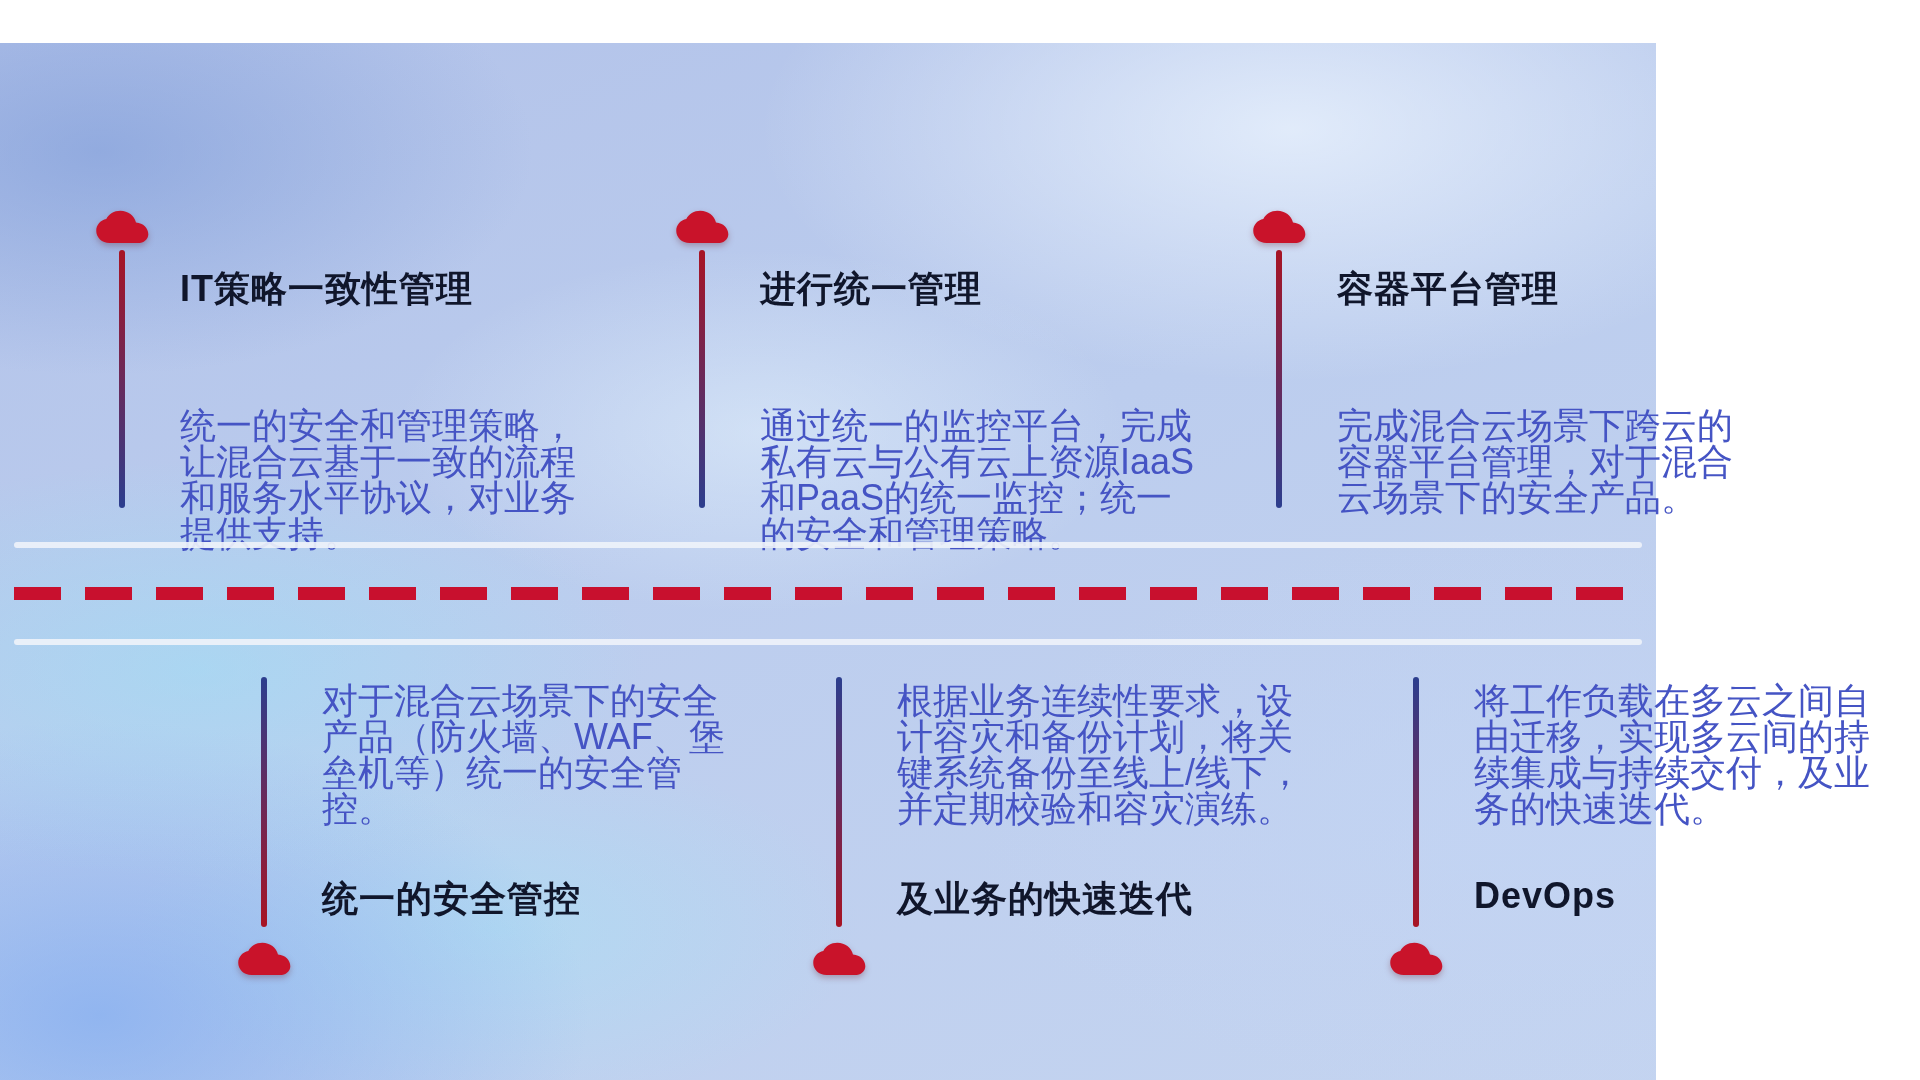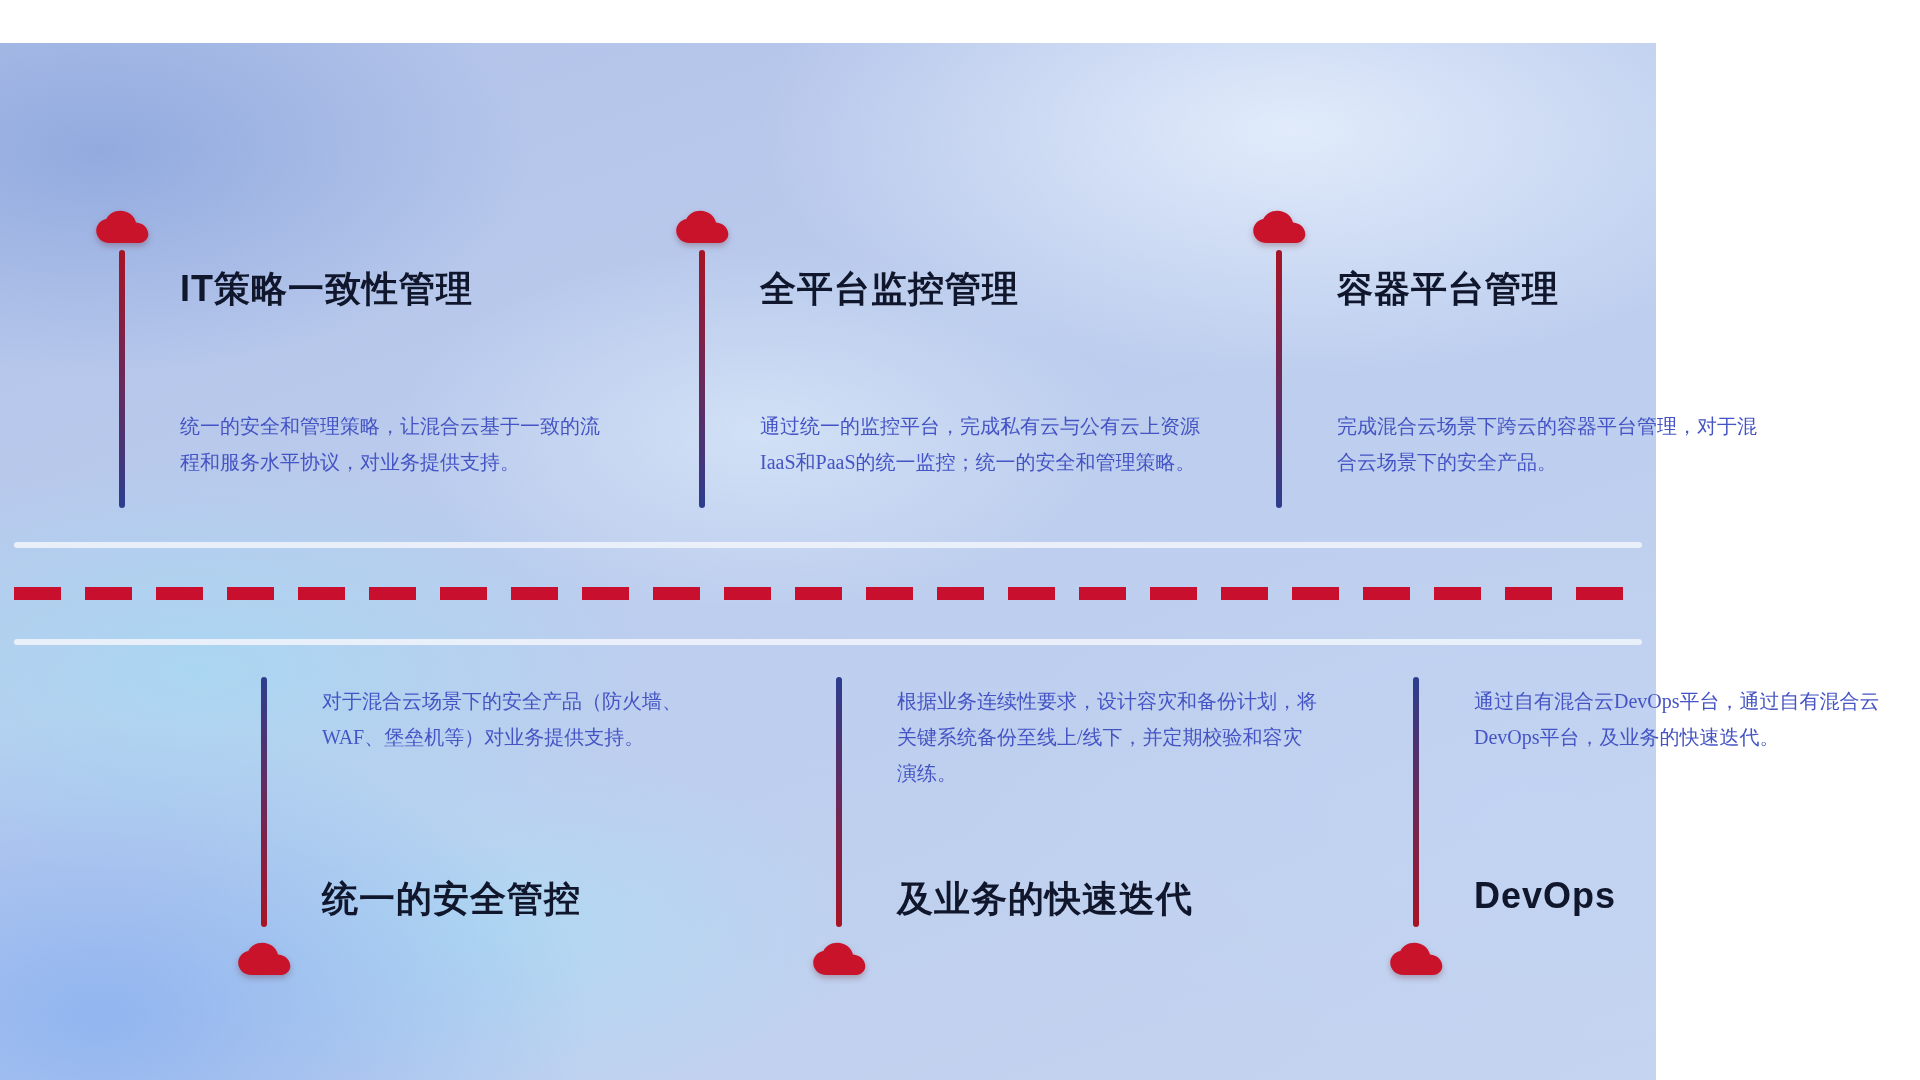--- a/index.html
+++ b/index.html
@@ -46,24 +46,23 @@
 
   .feature-title {
     font-size: 36px;
     font-weight: 700;
     color: var(--title-text, #10162b);
     letter-spacing: 1px;
     white-space: nowrap;
   }
 
   .feature-desc {
-    font-size: 20px;
+    font-size: 36px;
     line-height: 36px;
     color: var(--description-text, #4554c4);
-    font-family: Liberation Serif, serif;
   }
 
   .rail { position: absolute; left: 14px; right: 14px; }
   .rail.solid { height: 6px; border-radius: 3px; background: var(--solid-line, #eef2fa); opacity: 0.92; }
   .rail.dashed {
     height: 13px;
     background: repeating-linear-gradient(90deg,
       var(--dashed-line, #c8102e) 0px, var(--dashed-line, #c8102e) 47px,
       transparent 47px, transparent 71px);
   }
@@ -101,21 +100,21 @@
   </div>
 
   <div class="item pos-t1">
     <div class="pin">
       <svg class="cloud-svg" viewBox="0 0 100 66" aria-hidden="true">
         <path d="M28 60 C14 60 4 50 4 38 C4 27 12 19 22 17 C26 8 36 2 47 2 C61 2 72 11 75 23 C88 24 97 33 97 44 C97 53 89 60 78 60 Z"></path>
       </svg>
       <div class="stem down"></div>
     </div>
     <div class="texts">
-      <h2 class="feature-title top-title">全平台监控管理</h2>
+      <h2 class="feature-title top-title">进行统一管理</h2>
       <p class="feature-desc top-desc desc-wide">通过统一的监控平台，完成私有云与公有云上资源IaaS和PaaS的统一监控；统一的安全和管理策略。</p>
     </div>
   </div>
 
   <div class="item pos-t2">
     <div class="pin">
       <svg class="cloud-svg" viewBox="0 0 100 66" aria-hidden="true">
         <path d="M28 60 C14 60 4 50 4 38 C4 27 12 19 22 17 C26 8 36 2 47 2 C61 2 72 11 75 23 C88 24 97 33 97 44 C97 53 89 60 78 60 Z"></path>
       </svg>
       <div class="stem down"></div>
@@ -131,21 +130,21 @@
   <div class="rail solid" style="top:596px"></div>
 
   <div class="item pos-b0">
     <div class="pin">
       <div class="stem up"></div>
       <svg class="cloud-svg" viewBox="0 0 100 66" aria-hidden="true">
         <path d="M28 60 C14 60 4 50 4 38 C4 27 12 19 22 17 C26 8 36 2 47 2 C61 2 72 11 75 23 C88 24 97 33 97 44 C97 53 89 60 78 60 Z"></path>
       </svg>
     </div>
     <div class="texts">
-      <p class="feature-desc bot-desc">对于混合云场景下的安全产品（防火墙、WAF、堡垒机等）对业务提供支持。</p>
+      <p class="feature-desc bot-desc">对于混合云场景下的安全产品（防火墙、WAF、堡垒机等）统一的安全管控。</p>
       <h2 class="feature-title bot-title">统一的安全管控</h2>
     </div>
   </div>
 
   <div class="item pos-b1">
     <div class="pin">
       <div class="stem up"></div>
       <svg class="cloud-svg" viewBox="0 0 100 66" aria-hidden="true">
         <path d="M28 60 C14 60 4 50 4 38 C4 27 12 19 22 17 C26 8 36 2 47 2 C61 2 72 11 75 23 C88 24 97 33 97 44 C97 53 89 60 78 60 Z"></path>
       </svg>
@@ -157,18 +156,18 @@
   </div>
 
   <div class="item pos-b2">
     <div class="pin">
       <div class="stem up"></div>
       <svg class="cloud-svg" viewBox="0 0 100 66" aria-hidden="true">
         <path d="M28 60 C14 60 4 50 4 38 C4 27 12 19 22 17 C26 8 36 2 47 2 C61 2 72 11 75 23 C88 24 97 33 97 44 C97 53 89 60 78 60 Z"></path>
       </svg>
     </div>
     <div class="texts">
-      <p class="feature-desc bot-desc">通过自有混合云DevOps平台，通过自有混合云DevOps平台，及业务的快速迭代。</p>
+      <p class="feature-desc bot-desc">将工作负载在多云之间自由迁移，实现多云间的持续集成与持续交付，及业务的快速迭代。</p>
       <h2 class="feature-title bot-title">DevOps</h2>
     </div>
   </div>
 
 </div>
 
 </body></html>

